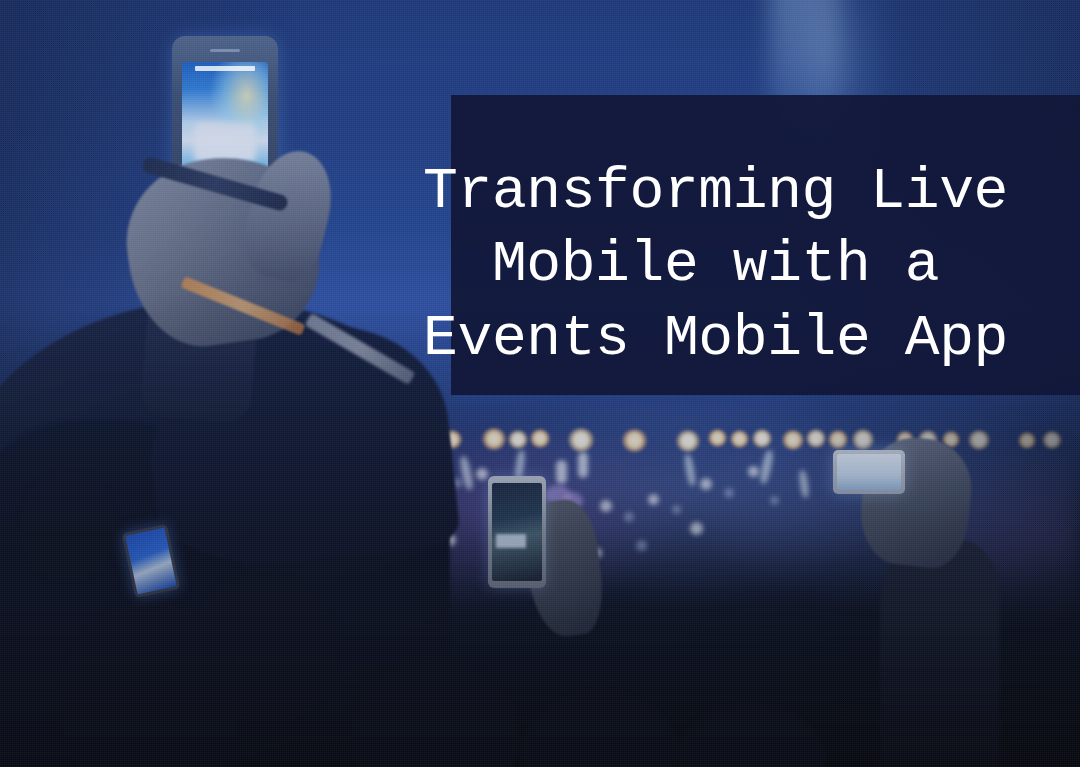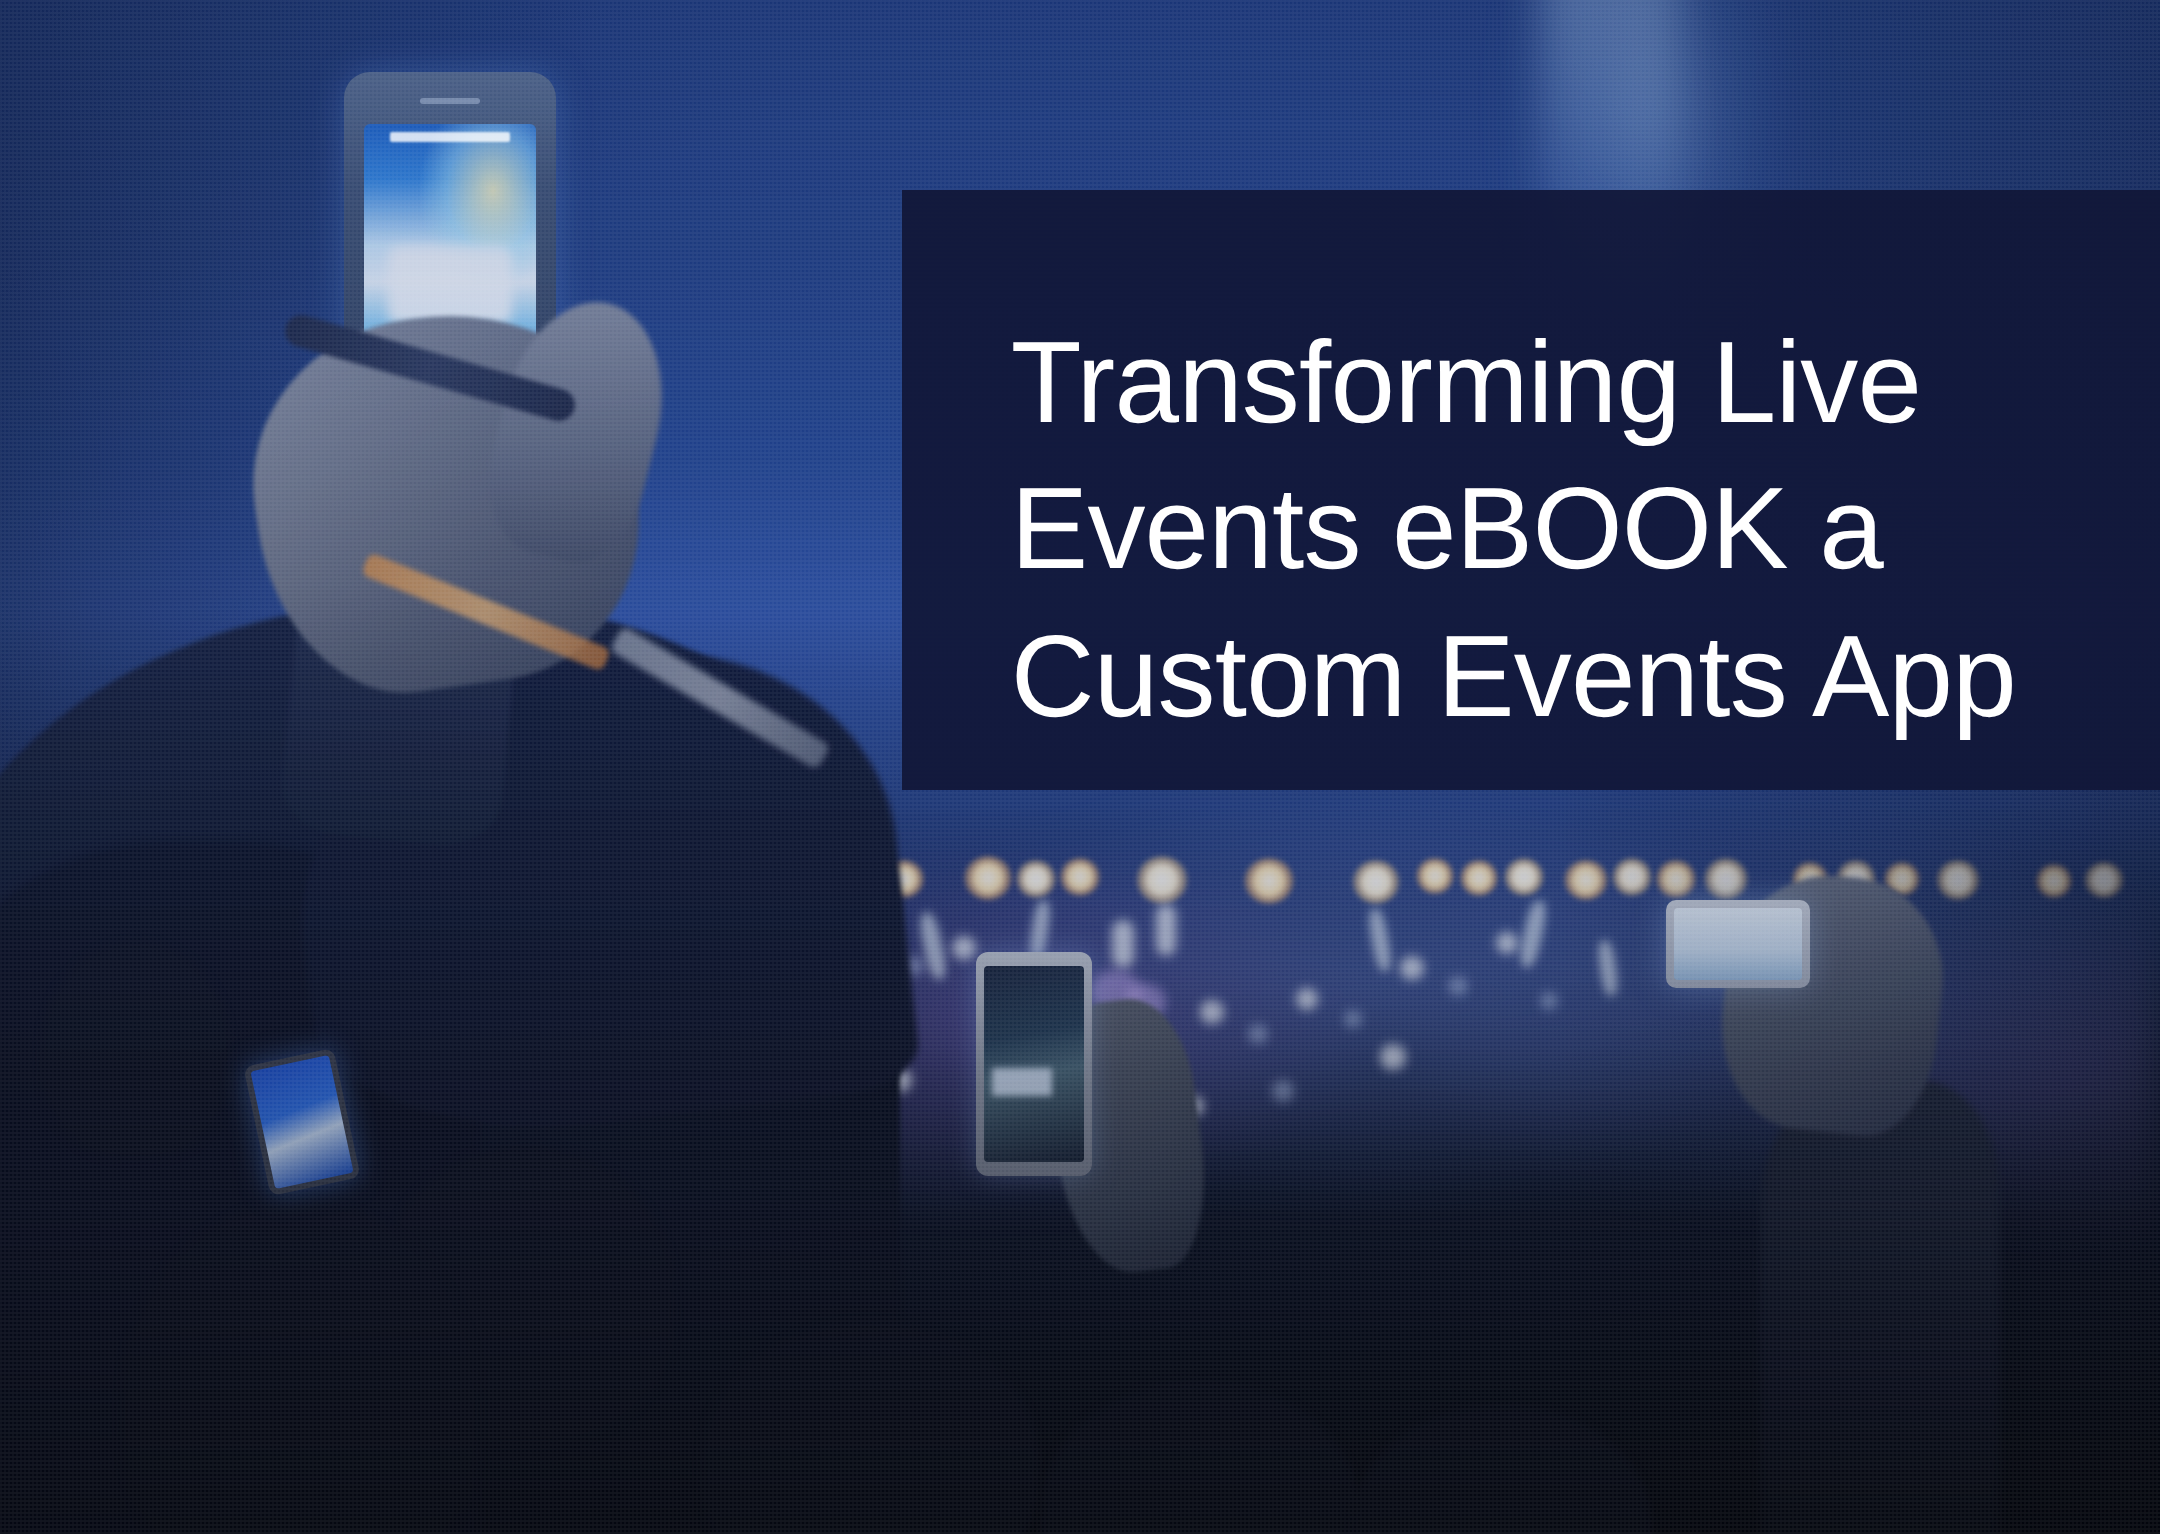--- a/index.html
+++ b/index.html
@@ -261,26 +261,26 @@
   .headline-panel {
     position:absolute;
     left:451px; top:95px; width:629px; height:300px;
     background:rgba(17,23,56,0.93);
     display:flex; flex-direction:column;
     align-items:flex-end; justify-content:center;
     padding:0 72px 0 34px;
   }
   .headline {
     color:#ffffff;
-    font-family:Liberation Sans, sans-serif;
+    font-family:Liberation Mono, monospace;
     font-weight:300;
     font-size:58px;
     line-height:1.26;
     letter-spacing:-0.4px;
-    text-align:left;
+    text-align:center;
     white-space:nowrap;
     margin-top:40px;
   }
   .headline .ln { display:block; }
 
   
   .cta {
     position:absolute;
     left:668px; top:605px; width:359px; height:88px;
     background:#000000;
@@ -405,19 +405,19 @@
     <div class="strap2"></div>
 
     <div class="grade"></div>
     <div class="grade2"></div>
     <div class="noise"></div>
   </div>
 
   <div class="headline-panel">
     <div class="headline">
       <span class="ln">Transforming Live</span>
-      <span class="ln">Events eBOOK a</span>
-      <span class="ln">Custom Events App</span>
+      <span class="ln">Mobile with a</span>
+      <span class="ln">Events Mobile App</span>
     </div>
   </div>
 
 
 </div>
 
 </body></html>

